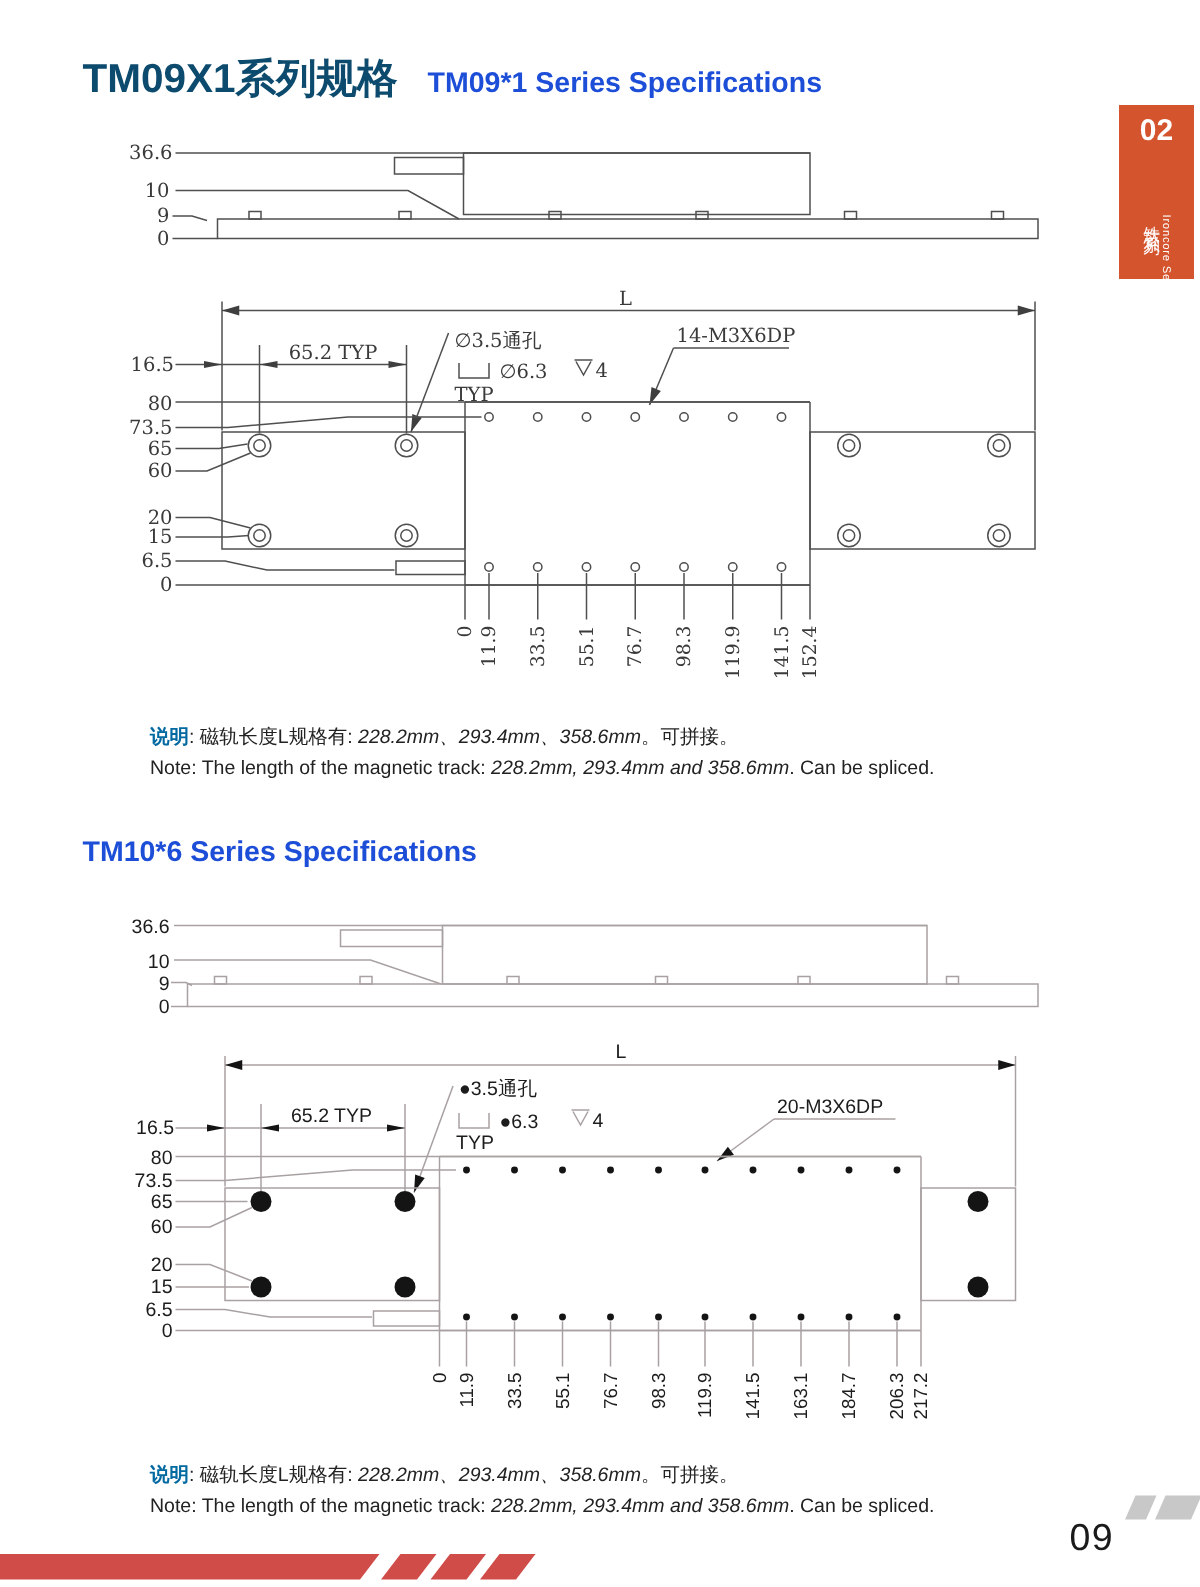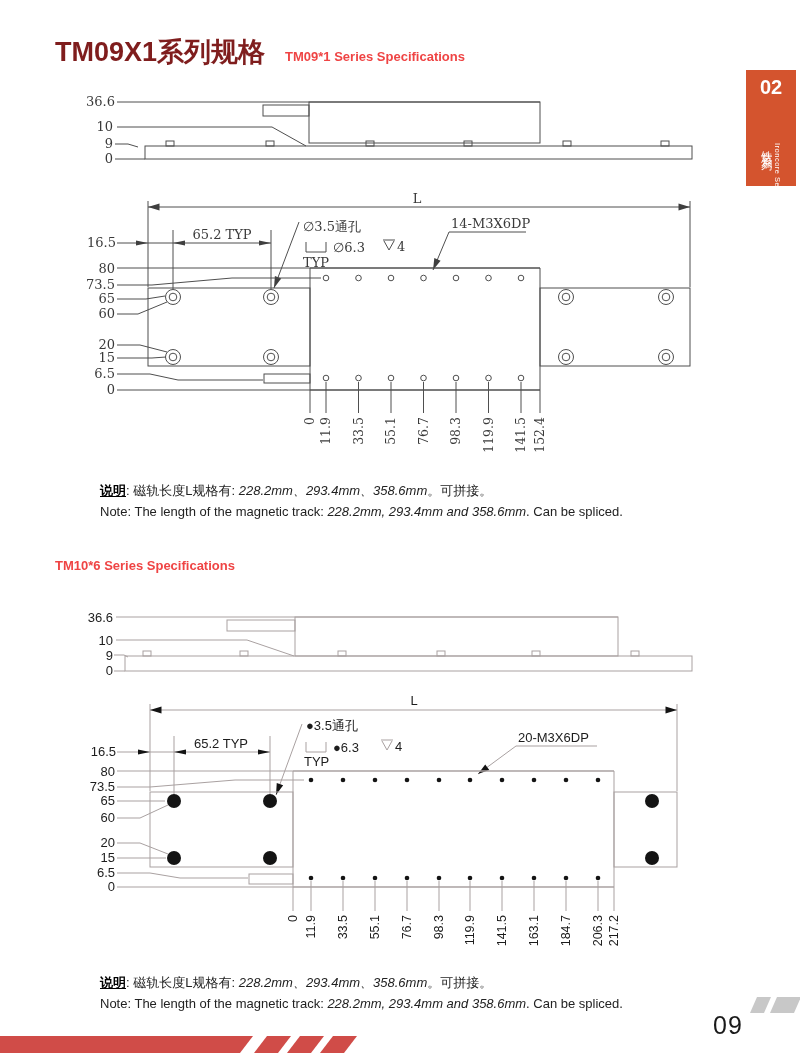--- a/index.html
+++ b/index.html
@@ -1,29 +1,29 @@
 <!DOCTYPE html>
 <html><head>
 <meta charset="utf-8">
 <style>
   html,body{margin:0;padding:0;}
   body{width:800px;height:1058px;position:relative;background:#ffffff;overflow:hidden;
        font-family:"Liberation Sans","DejaVu Sans",sans-serif;}
   .abs{position:absolute;gap:37px;}
   .title-row{display:flex;align-items:baseline;gap:20px;}
-  .title-zh{font-size:27px;font-weight:bold;color:#7f1d1d;letter-spacing:0px;font-family:"Liberation Sans",sans-serif;}
-  .title-en{font-size:13px;font-weight:bold;color:#ef4444;font-family:"Liberation Sans",sans-serif;}
+  .title-zh{font-size:27px;font-weight:bold;color:#0c4a6e;letter-spacing:0px;font-family:"Liberation Sans",sans-serif;}
+  .title-en{font-size:19px;font-weight:bold;color:#1d4ed8;font-family:"Liberation Sans",sans-serif;}
   .side-tab{left:746px;top:70px;width:50px;height:116px;background:#d4542e;color:#fff;
             display:flex;flex-direction:column;align-items:center;}
   .side-tab .num{font-size:20px;font-weight:bold;margin-top:7px;line-height:1;}
   .side-tab .vwrap{display:flex;flex-direction:row;align-items:flex-start;margin-top:8px;gap:2px;}
   .v-zh{writing-mode:vertical-rl;text-orientation:upright;font-size:11px;letter-spacing:3px;line-height:1;}
   .v-en{writing-mode:vertical-rl;font-size:7.5px;letter-spacing:0.5px;line-height:1;margin-top:1px;}
   .note{font-size:13px;color:#222;line-height:21px;font-family:"Liberation Sans",sans-serif;}
-  .note .lbl{font-weight:bold;color:#000000;text-decoration:underline;}
+  .note .lbl{font-weight:bold;color:#0369a1;}
   .note .num{font-style:italic;}
   .pagenum{font-size:25px;color:#1a1a1a;font-family:"Liberation Sans",sans-serif;letter-spacing:1px;}
   svg{position:absolute;left:0;}
   .t9{font-family:"DejaVu Serif","Liberation Serif",serif;font-size:13px;fill:#3a3a3a;}
   .t9b{font-family:"DejaVu Serif","Liberation Serif",serif;font-size:12.5px;fill:#3a3a3a;}
   .t10{font-family:"Liberation Sans","DejaVu Sans",sans-serif;font-size:13px;fill:#1c1c1c;}
   .t10b{font-family:"Liberation Sans","DejaVu Sans",sans-serif;font-size:12.5px;fill:#1c1c1c;}
   .s9{stroke:#4f4f4f;stroke-width:1;fill:none;}
   .s10{stroke:#a9a1a1;stroke-width:1;fill:none;}
   .f9{fill:#3f3f3f;stroke:none;}

